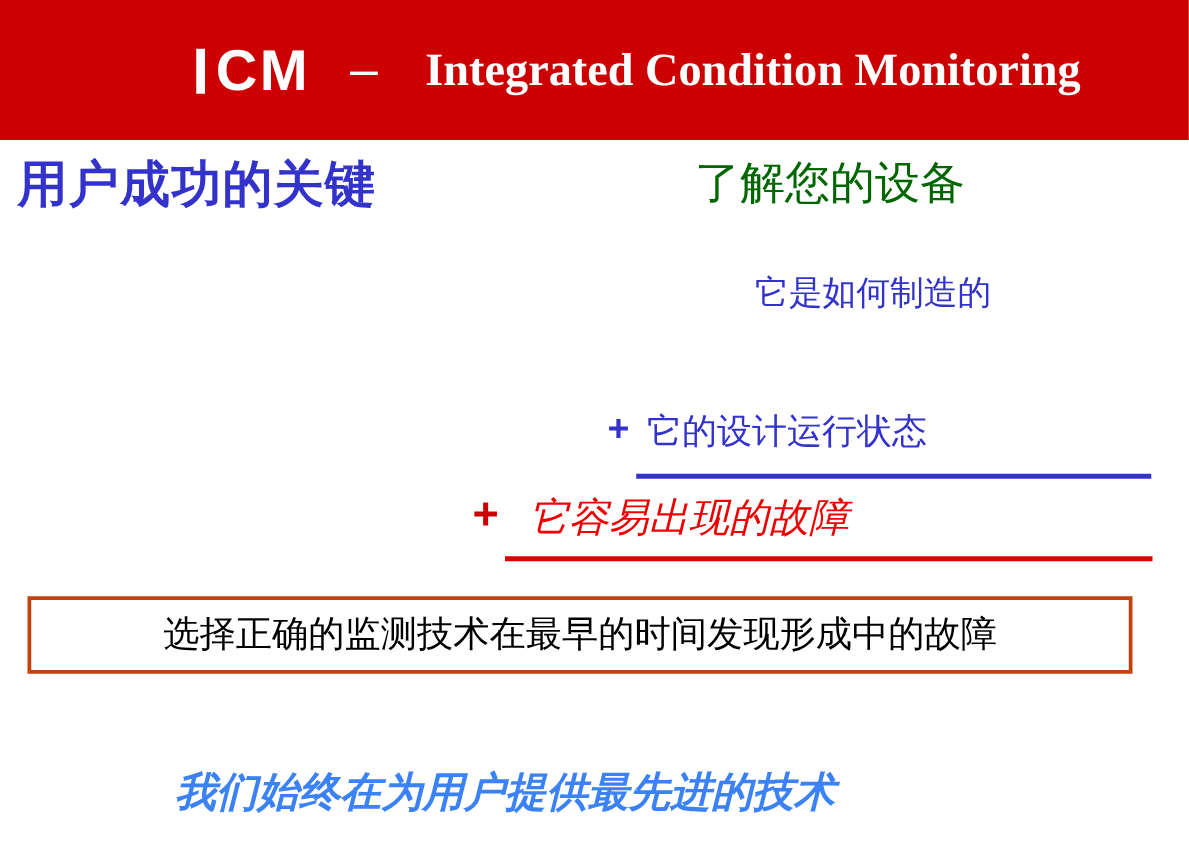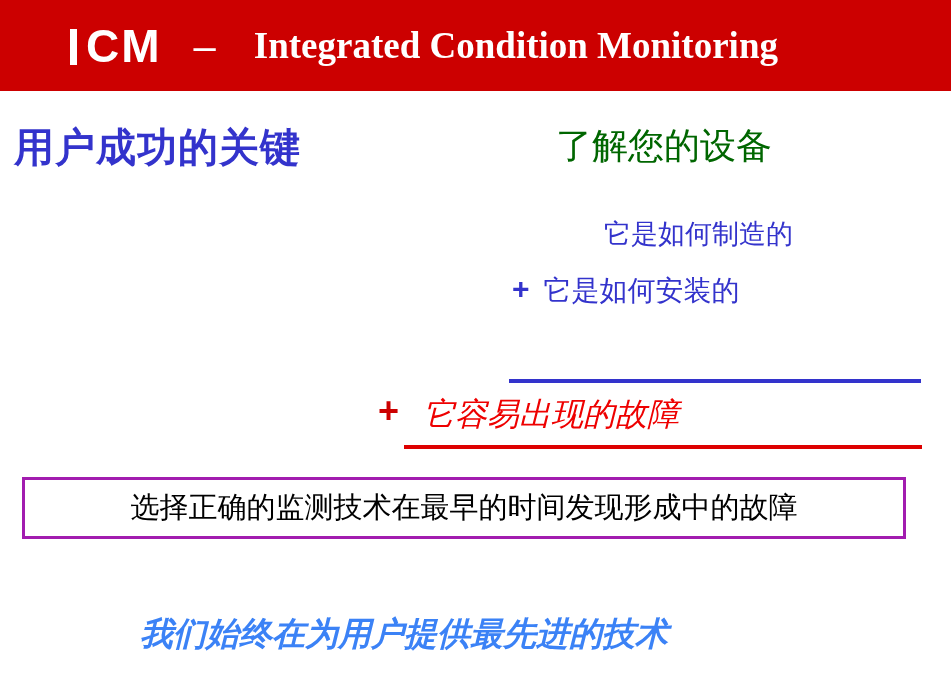--- a/index.html
+++ b/index.html
@@ -14,24 +14,25 @@
     overflow: hidden;
     position: relative;
   }
 
   
   .header {
     position: absolute;
     left: 0;
     top: 0;
     width: 951px;
-    height: 91px;
+    height: 112px;
     background: #cc0000;
     display: flex;
     align-items: center;
+    justify-content: center;
   }
   .header-inner {
     display: flex;
     align-items: center;
     margin-left: 70px;
   }
   .hdr-icm {
     color: #ffffff;
     font-family: "Liberation Sans", sans-serif;
     font-weight: bold;
@@ -149,21 +150,21 @@
     height: 4px;
     background: #dd0000;
   }
 
   .callout {
     position: absolute;
     left: 22px;
     top: 389px;
     width: 884px;
     height: 62px;
-    border: 3px solid #a21caf;
+    border: 3px solid #c2410c;
     box-sizing: border-box;
     display: flex;
     align-items: center;
     justify-content: center;
   }
   .callout-text {
     color: #000000;
     font-size: 29px;
     white-space: nowrap;
   }
@@ -194,24 +195,24 @@
 <div class="slide-body">
 
   <div class="left-heading">用户成功的关键</div>
 
   <div class="right-heading">了解您的设备</div>
 
   <div class="bullet-line l1">
     <span>它是如何制造的</span>
   </div>
 
-  <div class="bullet-line l2">
-    <span class="plus">+</span><span>它是如何安装的</span>
-  </div>
-
+
+  <div class="bullet-line l3">
+    <span class="plus">+</span><span>它的设计运行状态</span>
+  </div>
 
   <div class="rule-blue"></div>
 
   <div class="red-line">
     <span class="plus-red">+</span><span class="red-text">它容易出现的故障</span>
   </div>
 
   <div class="rule-red"></div>
 
   <div class="callout">

